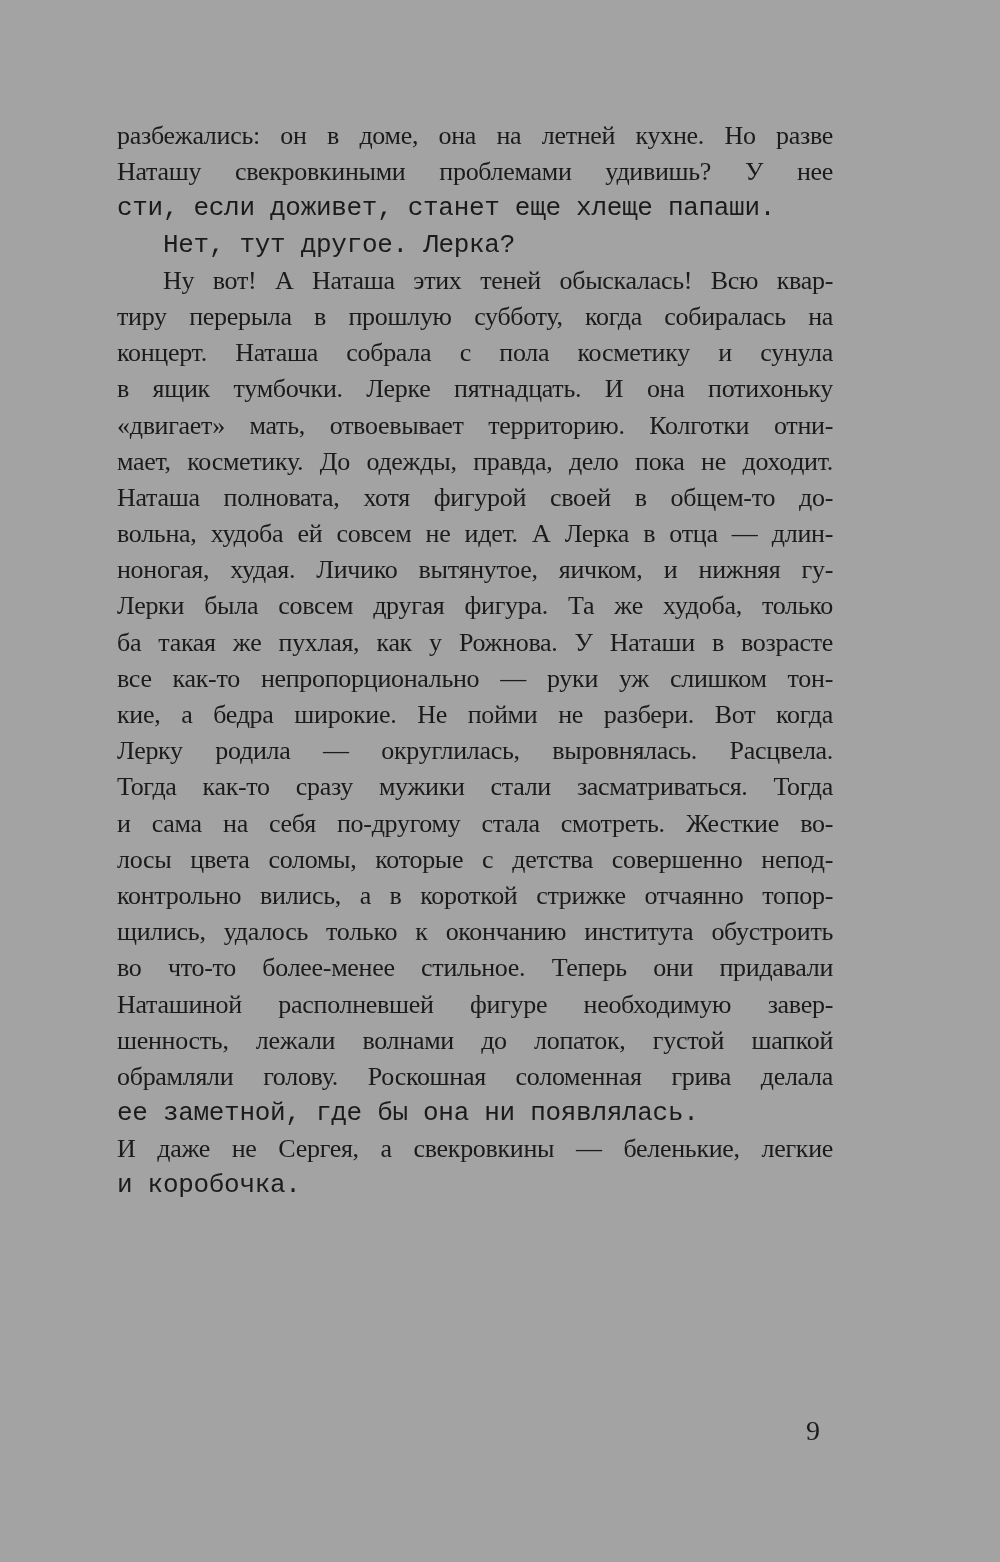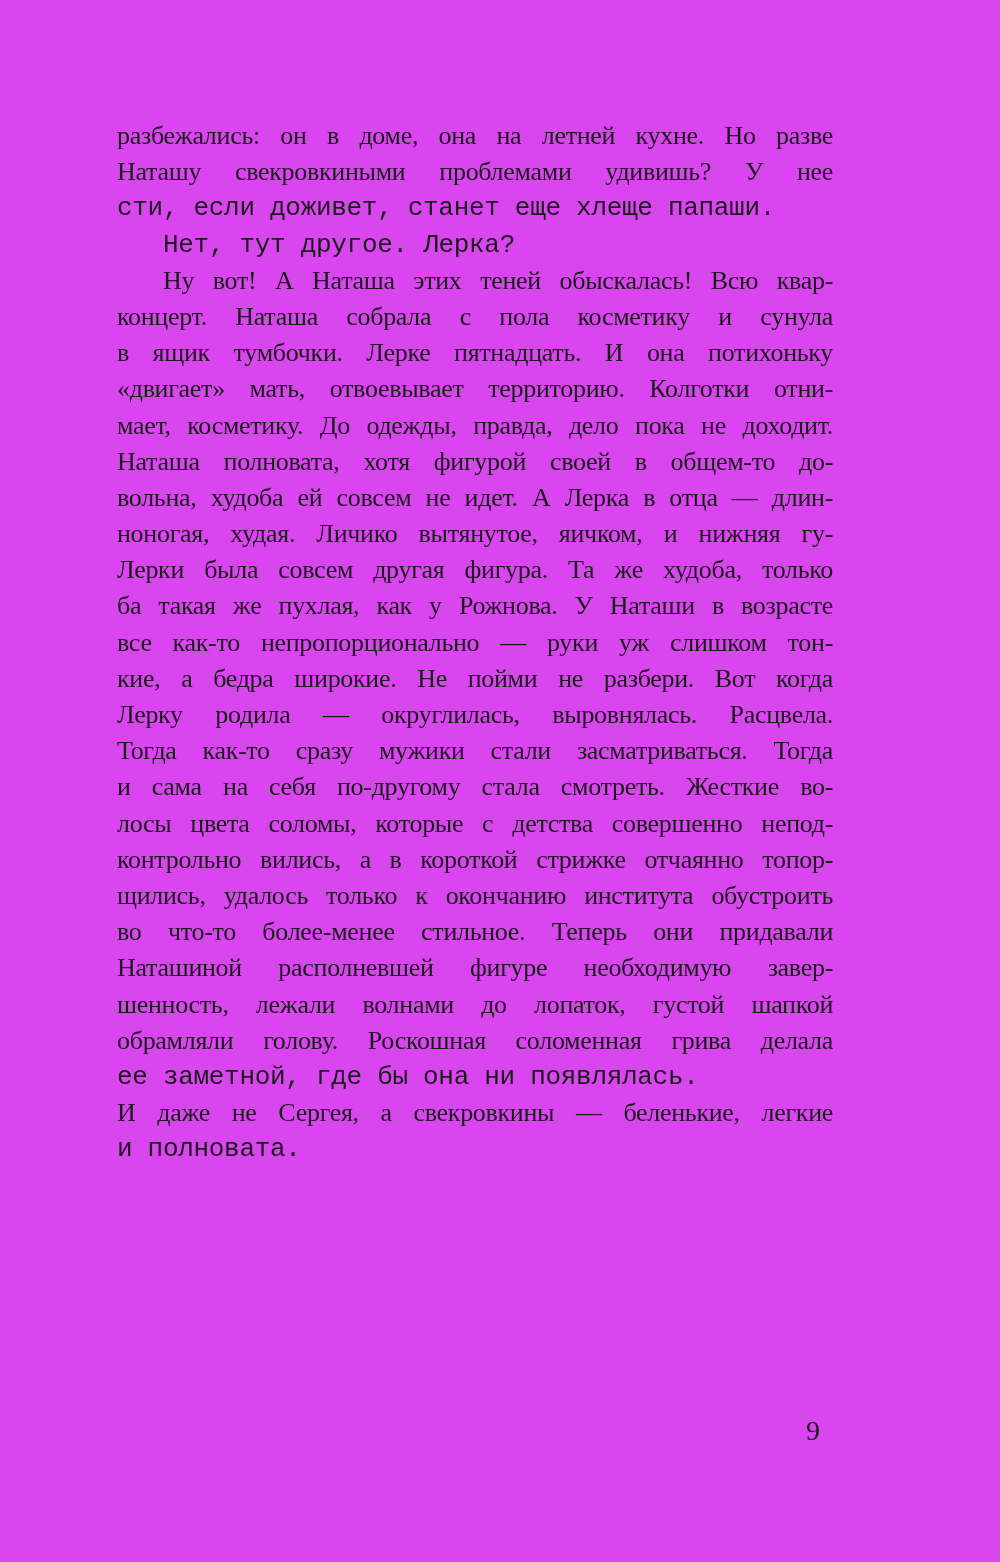--- a/index.html
+++ b/index.html
@@ -4,21 +4,21 @@
 <style>
   html, body {
     margin: 0;
     padding: 0;
     background: #ffffff;
   }
   .book-page {
     position: relative;
     width: 1000px;
     height: 1562px;
-    background: #d946ef;
+    background: #a3a3a3;
     font-family: "Liberation Serif", "DejaVu Serif", serif;
     color: #1b1b1b;
     overflow: hidden;
   }
   .text-block {
     position: absolute;
     left: 117px;
     top: 118px;
     width: 716px;
   }
@@ -61,20 +61,21 @@
       <div class="paragraph">
         <div class="text-line">разбежались: он в доме, она на летней кухне. Но разве</div>
         <div class="text-line">Наташу свекровкиными проблемами удивишь? У нее</div>
         <div class="text-line last">сти, если доживет, станет еще хлеще папаши.</div>
       </div>
       <div class="paragraph">
         <div class="text-line indent last">Нет, тут другое. Лерка?</div>
       </div>
       <div class="paragraph">
         <div class="text-line indent">Ну вот! А Наташа этих теней обыскалась! Всю квар-</div>
+        <div class="text-line">тиру перерыла в прошлую субботу, когда собиралась на</div>
         <div class="text-line">концерт. Наташа собрала с пола косметику и сунула</div>
         <div class="text-line">в ящик тумбочки. Лерке пятнадцать. И она потихоньку</div>
         <div class="text-line">«двигает» мать, отвоевывает территорию. Колготки отни-</div>
         <div class="text-line">мает, косметику. До одежды, правда, дело пока не доходит.</div>
         <div class="text-line">Наташа полновата, хотя фигурой своей в общем-то до-</div>
         <div class="text-line">вольна, худоба ей совсем не идет. А Лерка в отца — длин-</div>
         <div class="text-line">ноногая, худая. Личико вытянутое, яичком, и нижняя гу-</div>
         <div class="text-line">Лерки была совсем другая фигура. Та же худоба, только</div>
         <div class="text-line">ба такая же пухлая, как у Рожнова. У Наташи в возрасте</div>
         <div class="text-line">все как-то непропорционально — руки уж слишком тон-</div>
@@ -86,17 +87,17 @@
         <div class="text-line">контрольно вились, а в короткой стрижке отчаянно топор-</div>
         <div class="text-line">щились, удалось только к окончанию института обустроить</div>
         <div class="text-line">во что-то более-менее стильное. Теперь они придавали</div>
         <div class="text-line">Наташиной располневшей фигуре необходимую завер-</div>
         <div class="text-line">шенность, лежали волнами до лопаток, густой шапкой</div>
         <div class="text-line">обрамляли голову. Роскошная соломенная грива делала</div>
         <div class="text-line last">ее заметной, где бы она ни появлялась.</div>
       </div>
       <div class="paragraph">
         <div class="text-line">И даже не Сергея, а свекровкины — беленькие, легкие</div>
-        <div class="text-line last">и полновата.</div>
+        <div class="text-line last">и коробочка.</div>
       </div>
     </div>
   <div class="page-number">9</div>
 </div>
 
 </body></html>

